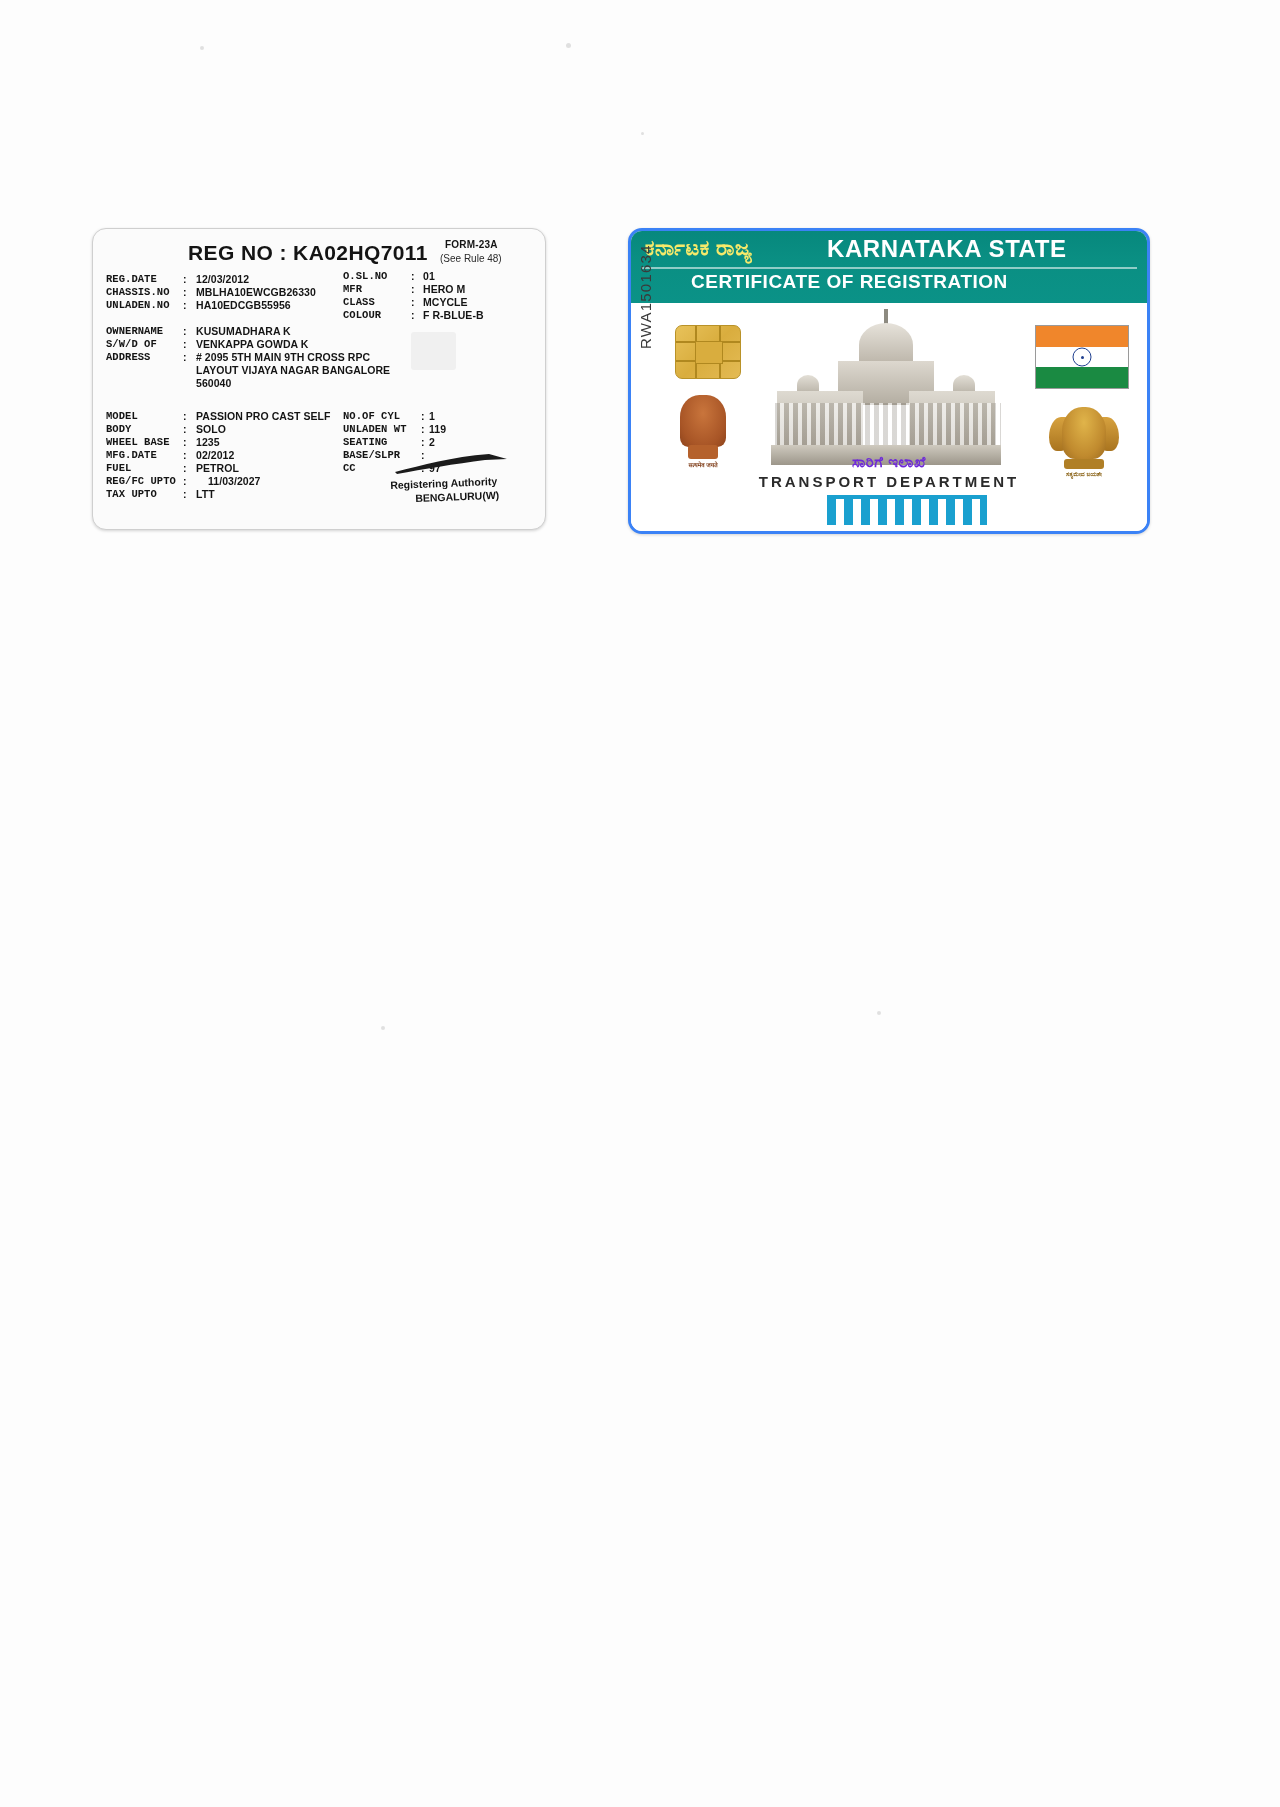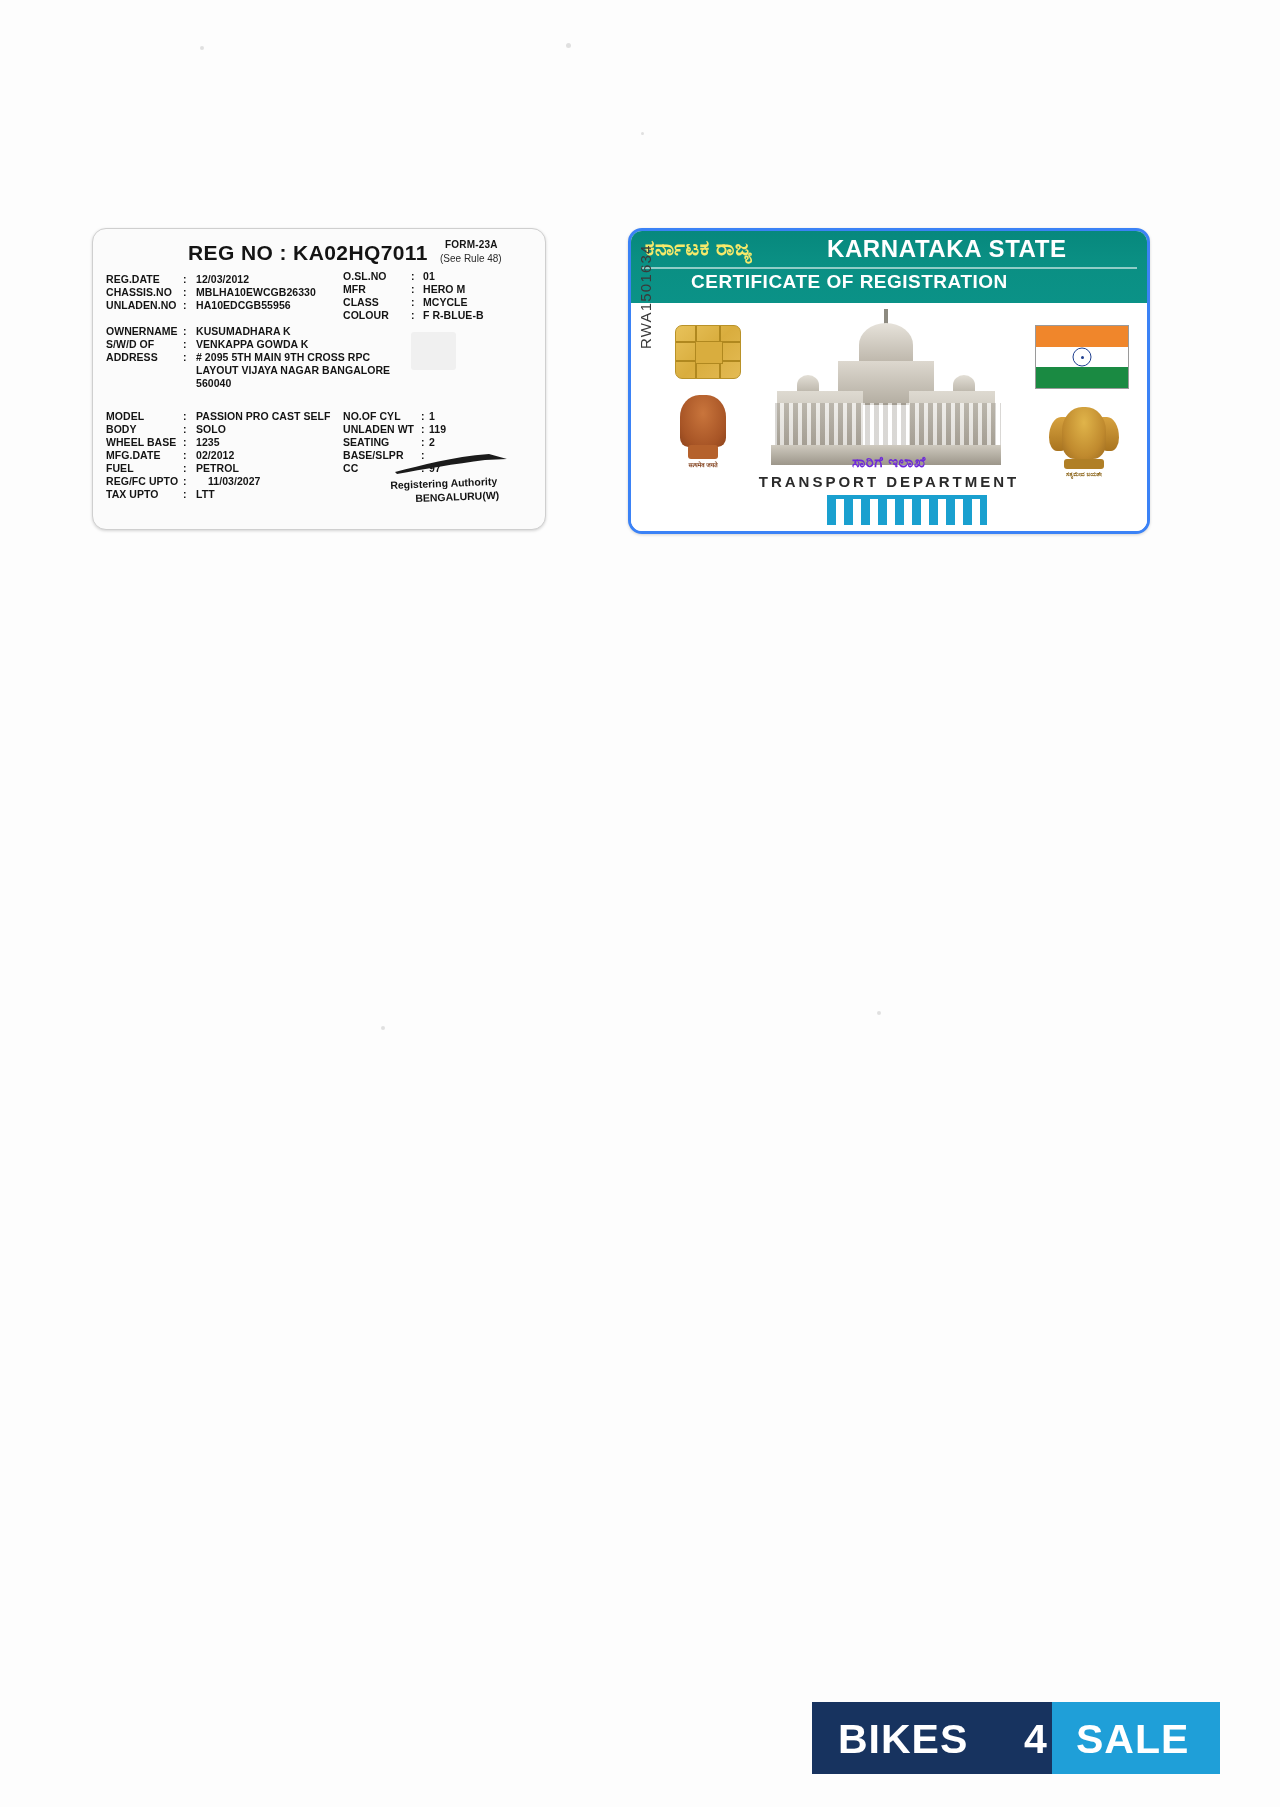--- a/index.html
+++ b/index.html
@@ -70,21 +70,21 @@
     top: 24px;
     font-size: 10px;
     color: #2a2a2a;
     
     height: 11px;
     overflow: hidden;
   }
 
   
   .r { position: absolute; font-size: 10.5px; line-height: 13px; white-space: nowrap; font-weight: bold; letter-spacing: .05px;}
-  .r .l { position: absolute; left: 0; top: 0; }
+  .r .l { position: absolute; left: 0; top: 0; font-family: Liberation Mono, monospace; }
   .r .c { position: absolute; }
   .r .v { position: absolute; }
 
   .smudge {
     position: absolute;
     left: 318px;
     top: 103px;
     width: 45px;
     height: 38px;
     background: #f0f0f0;
@@ -681,21 +681,14 @@
       </div>
 
       <div class="td-kan">ಸಾರಿಗೆ ಇಲಾಖೆ</div>
       <div class="td-en">TRANSPORT DEPARTMENT</div>
 
       <div class="bk-bars-top"></div>
       <div class="bk-bars"></div>
     </div>
   </div>
 
-  <div id="logo">
-    <div class="lg-blue"></div>
-    <div class="lg-cyan"></div>
-    <div class="lg-bikes">BIKES</div>
-    <div class="lg-four">4</div>
-    <div class="lg-sale">SALE</div>
-  </div>
 
 </div>
 
 </body></html>

